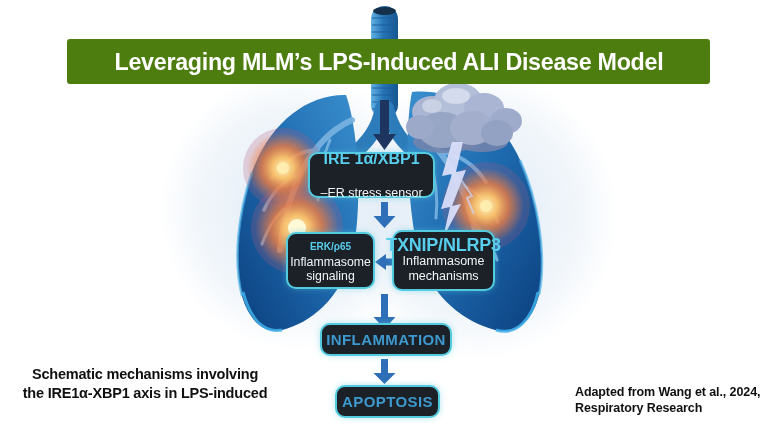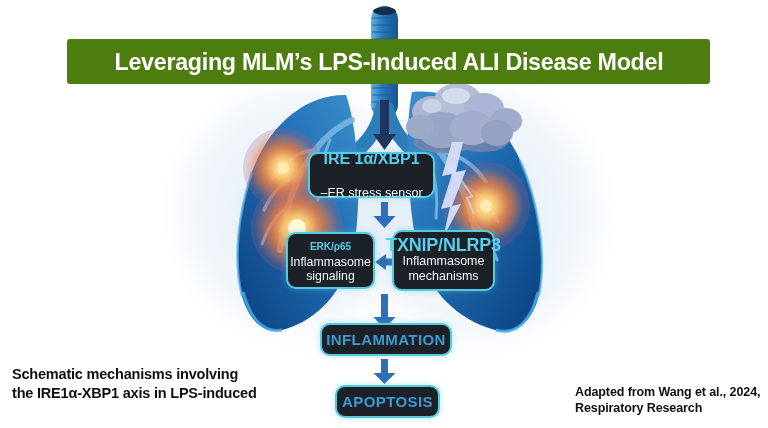--- a/index.html
+++ b/index.html
@@ -31,21 +31,21 @@
   .node-txnip .t{font-size:18px;line-height:17px;letter-spacing:-0.2px;}
   .node-txnip .s{font-size:12.5px;line-height:15px;}
 
   .node-wide .t{color:#3D99CE;}
   .node-inflammation{left:320px;top:323px;width:132px;height:33px;}
   .node-inflammation .t{font-size:15px;letter-spacing:.4px;}
   .node-apoptosis{left:335px;top:385px;width:105px;height:33px;align-items:center;}
   .node-apoptosis .t{font-size:15px;letter-spacing:.4px;}
 
   .caption{position:absolute;z-index:3;color:#101010;font-weight:bold;}
-  .caption-left{left:12px;top:365px;width:266px;font-size:14.5px;line-height:18.5px;letter-spacing:-0.2px;}
+  .caption-left{left:12px;top:365px;width:266px;font-size:14.5px;line-height:18.5px;letter-spacing:-0.2px;text-align:center;}
   .caption-right{left:575px;top:384px;width:190px;font-size:12.5px;line-height:16px;letter-spacing:-0.1px;}
 </style>
 </head>
 <body>
 
 <div class="stage">
 
   <svg class="art" width="768" height="428" viewBox="0 0 768 428" aria-hidden="true">
     <defs>
       <radialGradient id="haze" cx="50%" cy="50%" r="50%">

